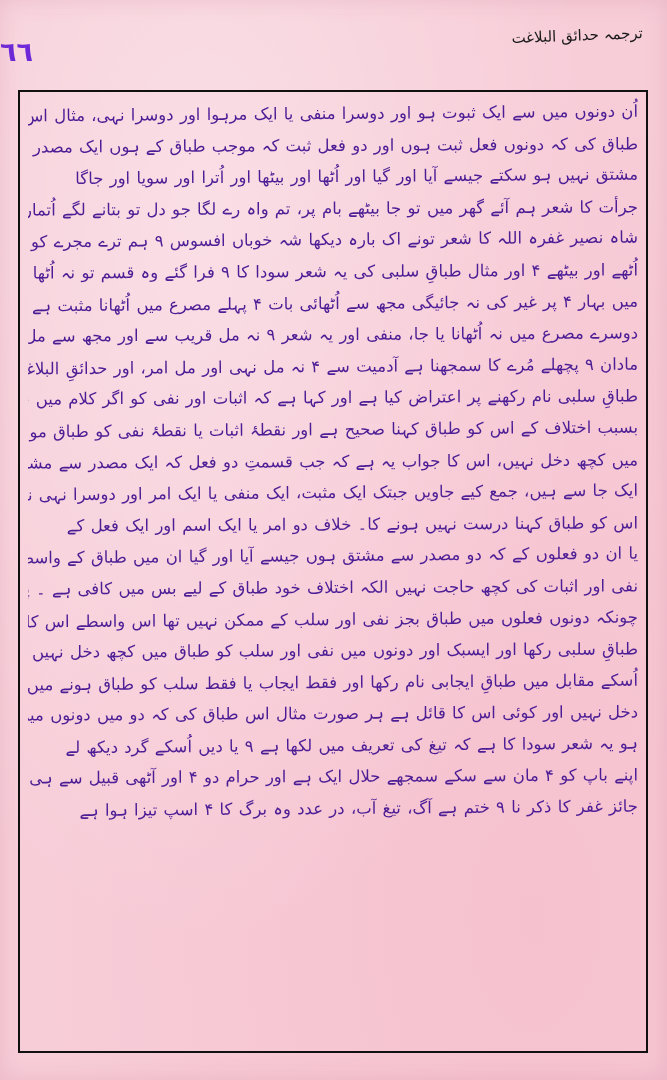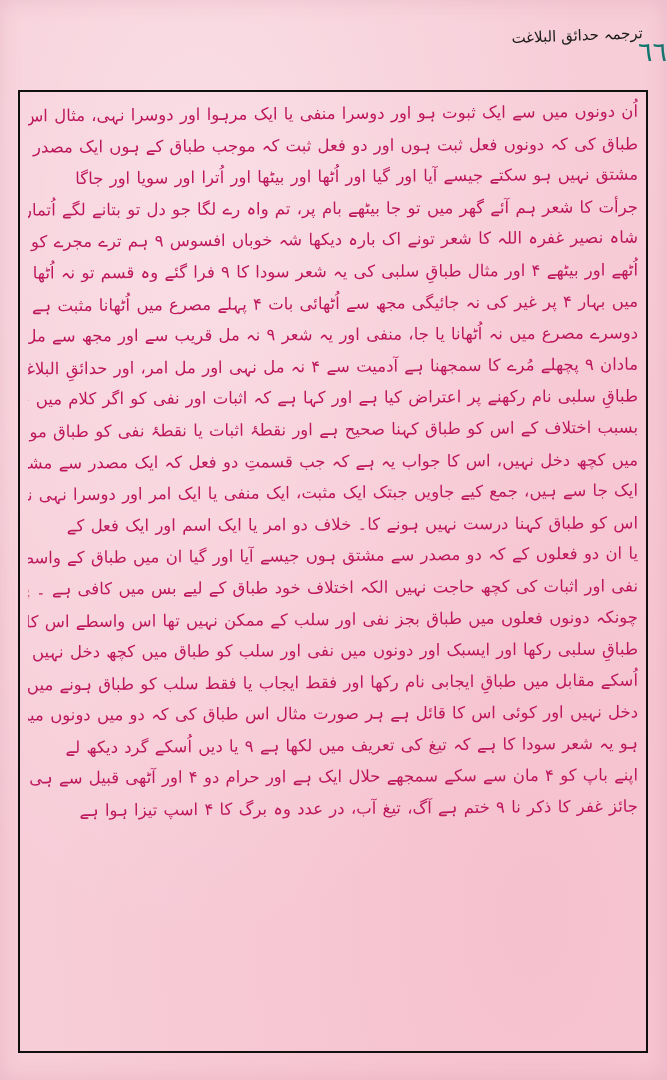--- a/index.html
+++ b/index.html
@@ -44,24 +44,24 @@
     direction: rtl;
     transform: rotate(-2.2deg);
     transform-origin: right top;
     white-space: nowrap;
   }
   .page-number {
     position: absolute;
     top: 16px;
     left: 0;
     right: 0;
-    text-align: right;
+    text-align: left;
     font-size: 27px;
-    font-weight: normal;
-    color: #0f766e;
+    font-weight: bold;
+    color: #6d28d9;
     letter-spacing: 2px;
     font-family: "DejaVu Sans", sans-serif;
   }
   .text-frame {
     position: absolute;
     left: 18px;
     top: 90px;
     width: 630px;
     height: 963px;
     border: 2px solid #111;
@@ -69,21 +69,21 @@
     background: transparent;
   }
   .body-text {
     position: absolute;
     left: 8px;
     right: 8px;
     top: 6px;
     bottom: 6px;
     direction: rtl;
     text-align: justify;
-    color: #be185d;
+    color: #4c1d95;
     font-family: "DejaVu Sans", sans-serif;
     font-size: 16.5px;
     line-height: 31.6px;
     overflow: hidden;
     word-spacing: 1px;
   }
   .body-text .line {
     display: block;
     white-space: nowrap;
     overflow: hidden;

